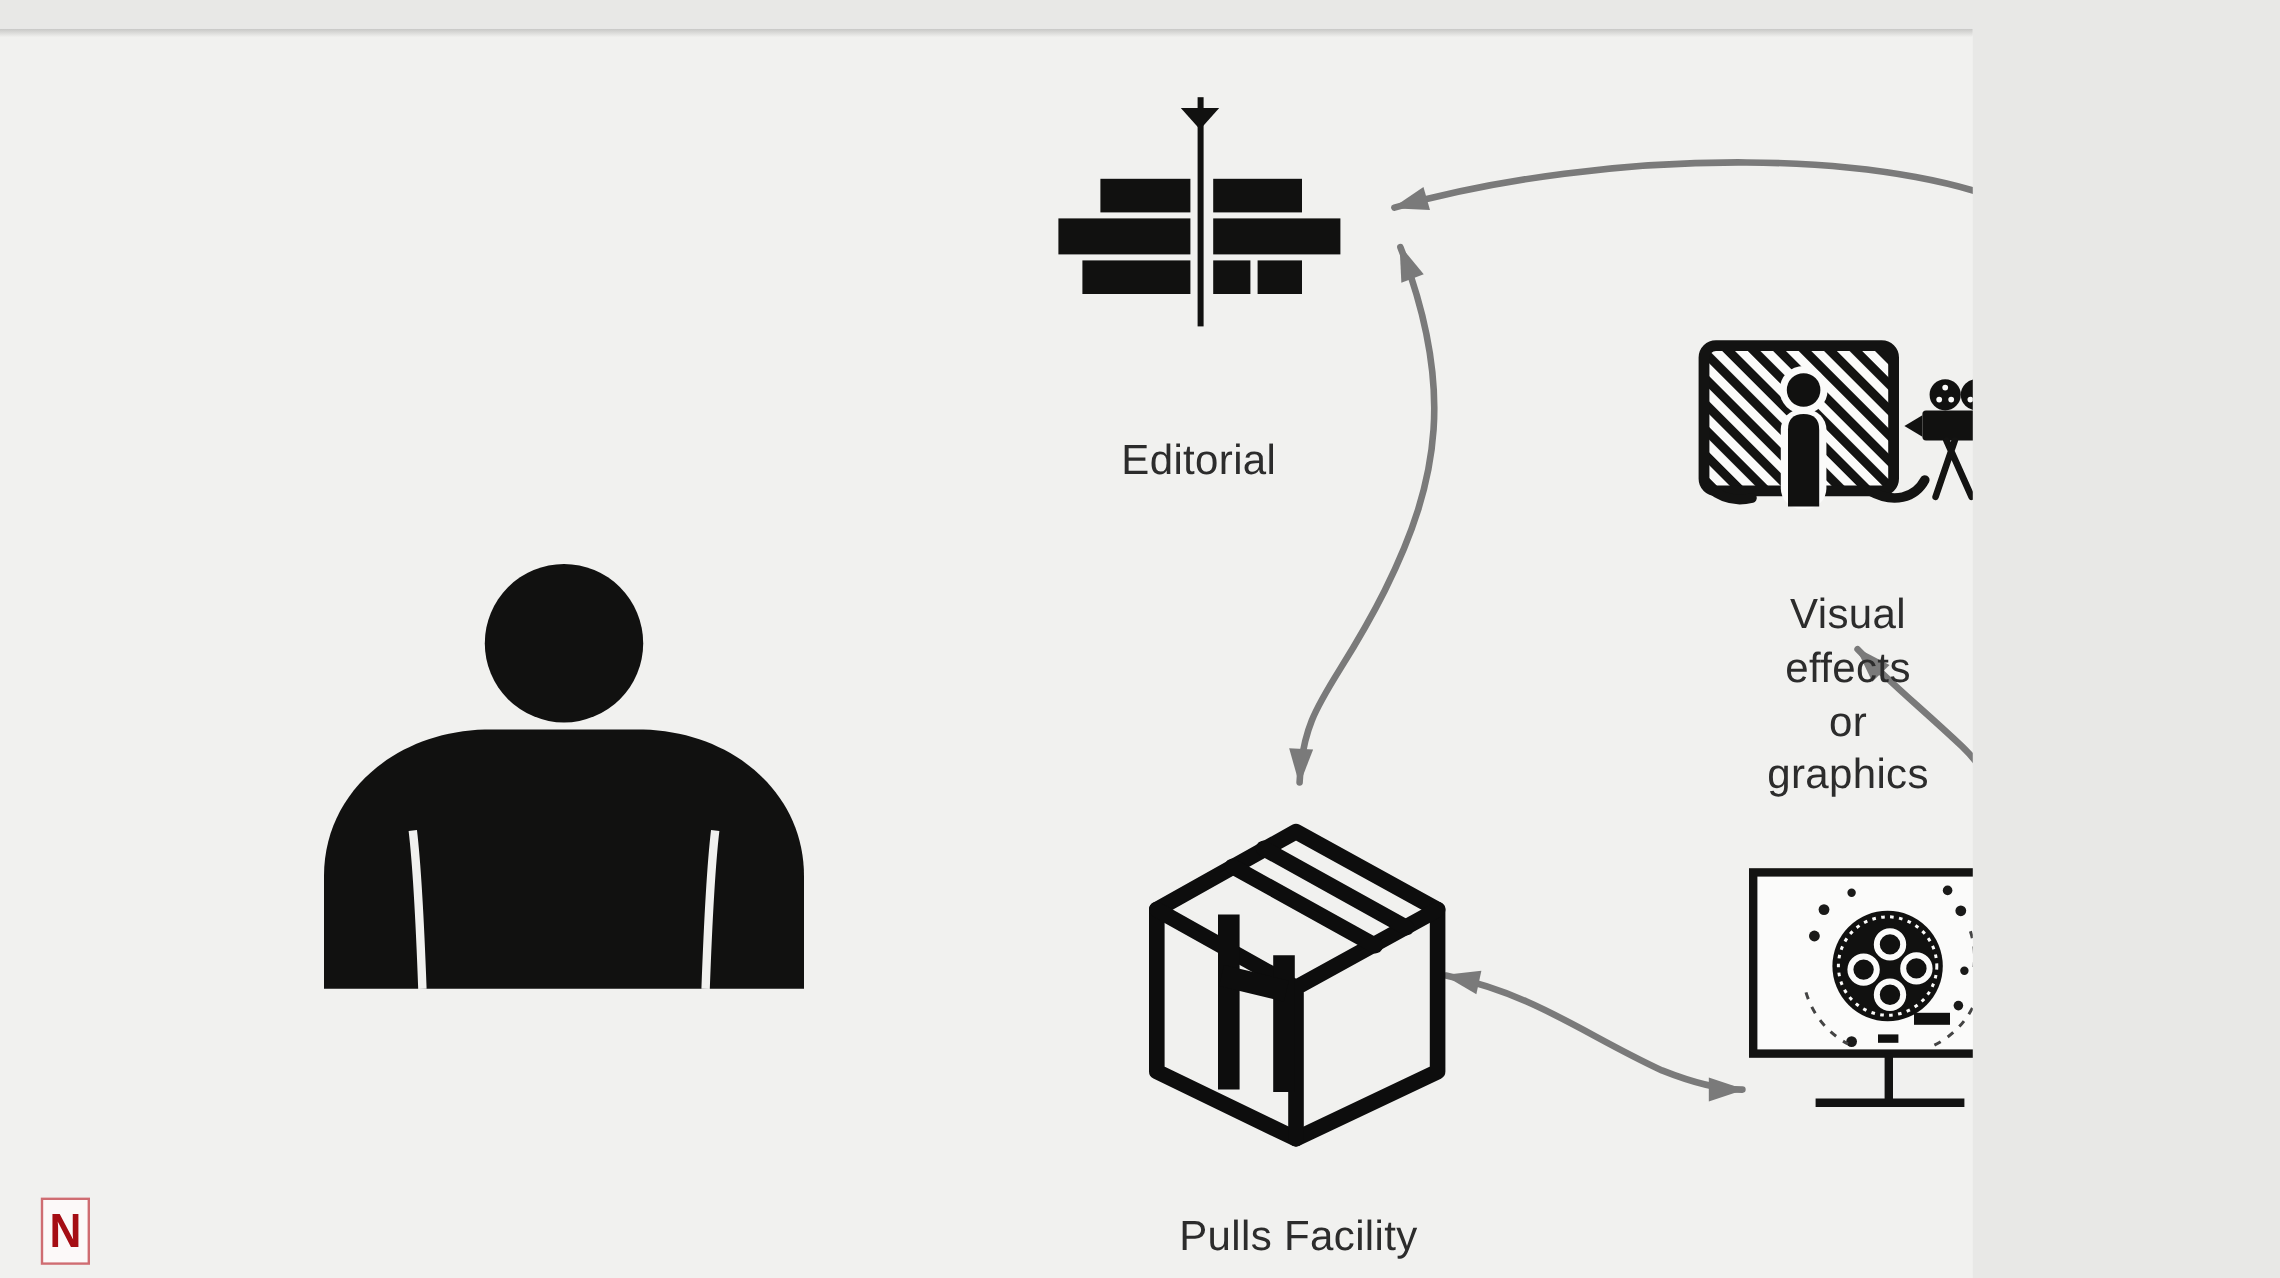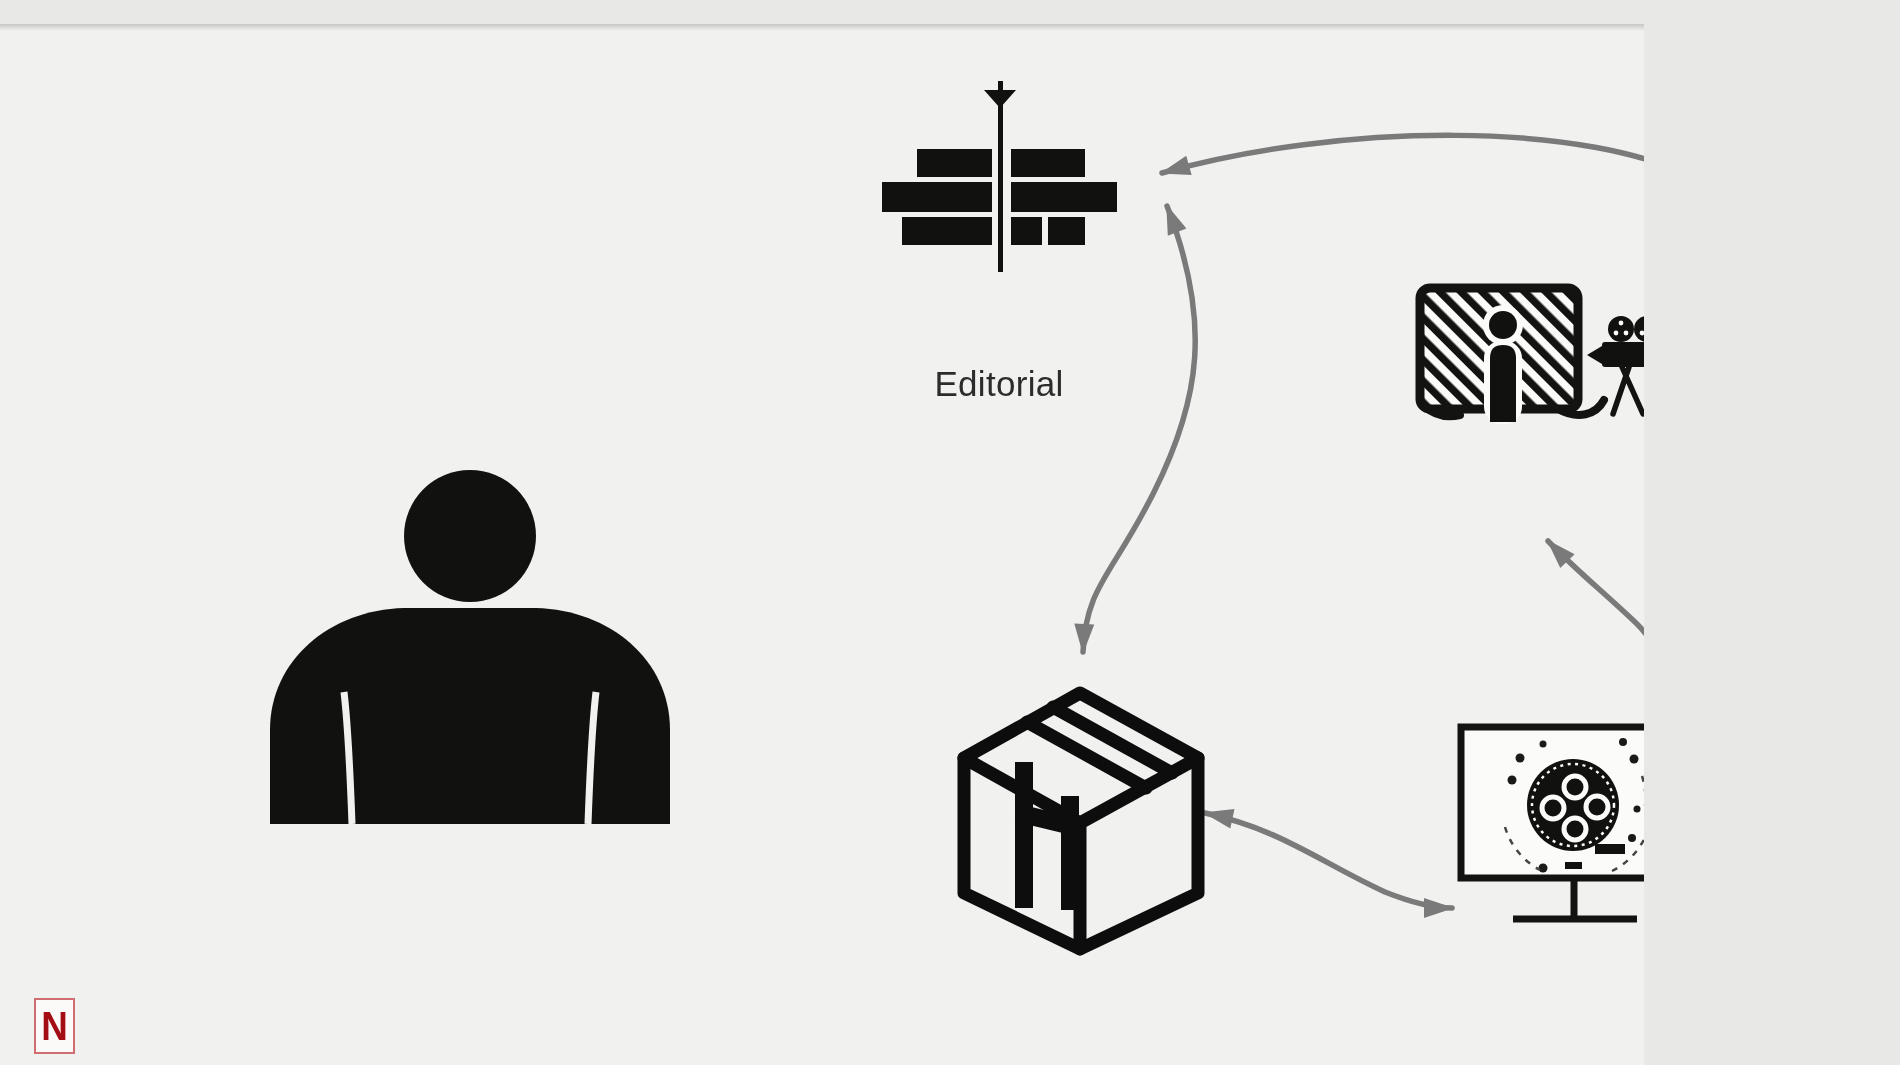--- a/index.html
+++ b/index.html
@@ -143,20 +143,22 @@
       <path d="M 1505,803 A 72 72 0 0 0 1540,846" stroke="#444" stroke-width="2.5" stroke-dasharray="6 7" fill="none"></path>
       <path d="M 1612,847 A 72 72 0 0 0 1648,806" stroke="#444" stroke-width="2.5" stroke-dasharray="6 7" fill="none"></path>
       <path d="M 1642,752 A 72 72 0 0 1 1645,782" stroke="#444" stroke-width="2.5" stroke-dasharray="6 7" fill="none"></path>
       <rect class="ink" x="1595" y="820" width="30" height="10"></rect>
       <rect class="ink" x="1565" y="838" width="17" height="7"></rect>
     </g>
   </svg>
 
   <div class="node-label" style="left:999px;top:338px;">Editorial</div>
 
+  <div class="node-label" style="left:1540px;top:466px;">Visual effects or graphics</div>
 
 
+  <div class="node-label" style="left:1082px;top:985px;">Pulls Facility</div>
 
 
   <div class="netflix-badge">
     <span class="netflix-n">N</span>
   </div>
 </div>
 
 </body></html>

